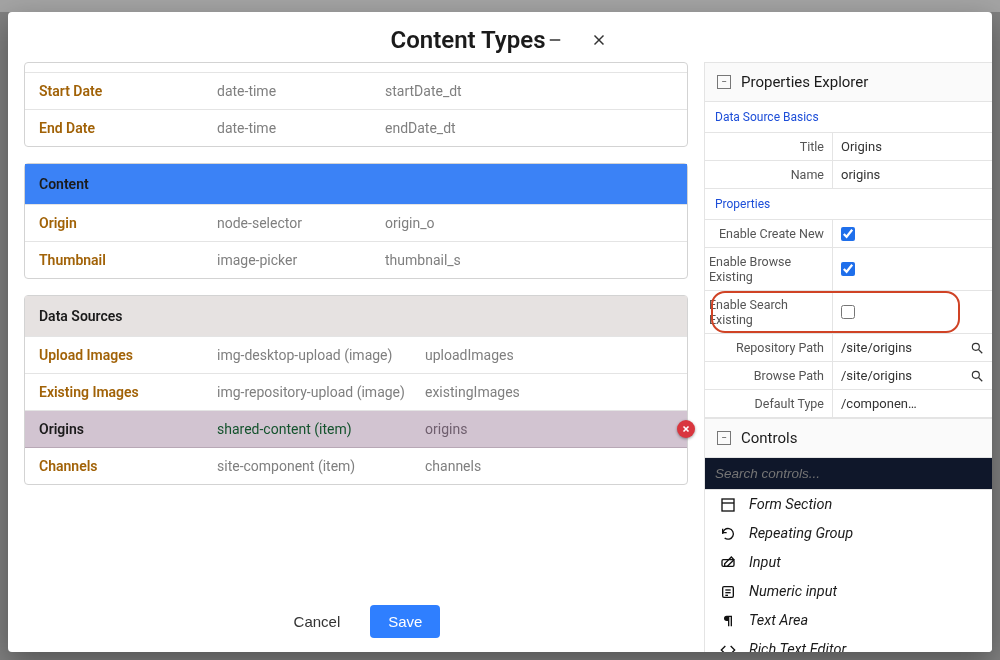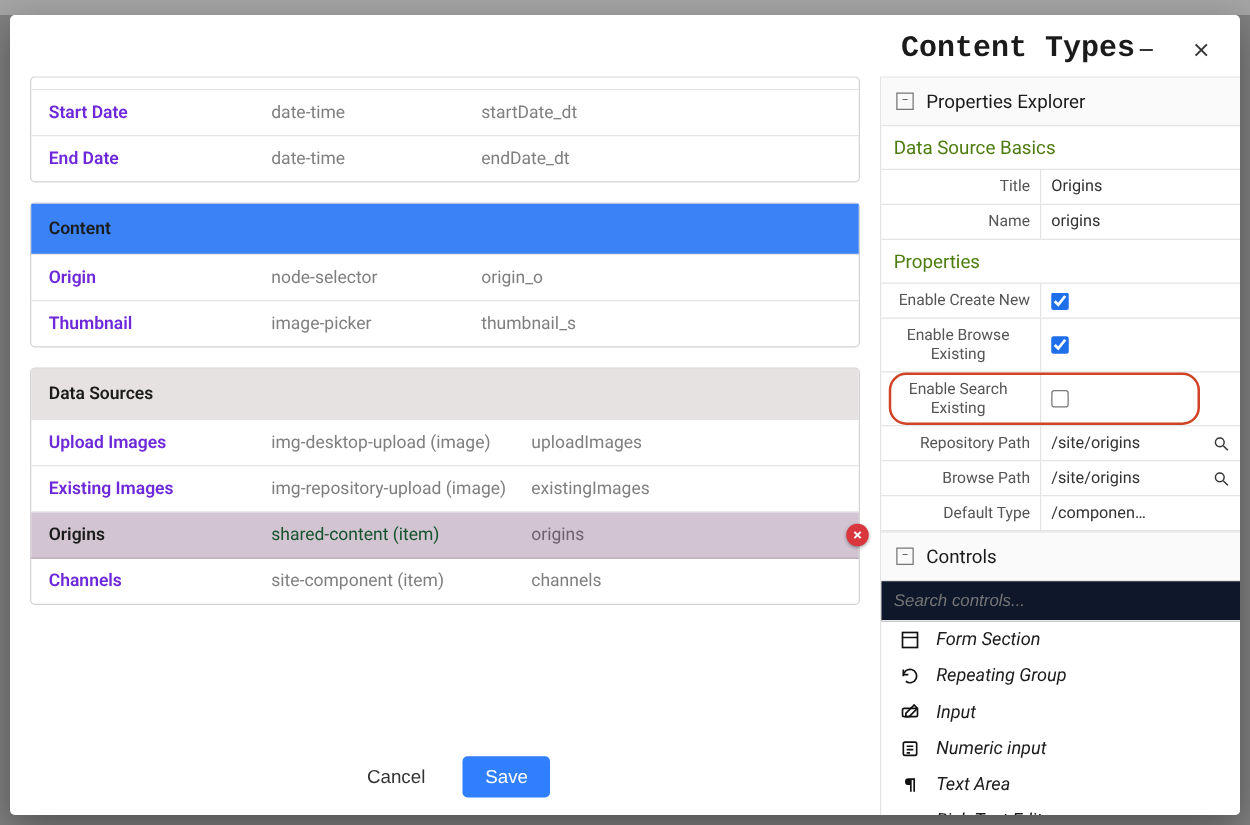--- a/index.html
+++ b/index.html
@@ -32,23 +32,22 @@
     opacity:.6;
   }
   .modal {
     position:absolute; left:8px; right:8px; top:12px; bottom:8px;
     background:#fff; border-radius:4px;
     box-shadow:0 10px 30px rgba(0,0,0,.35);
     display:flex; flex-direction:column;
     overflow:hidden;
   }
   .modal-header {
-    display:flex; align-items:center; justify-content:flex-end;
+    display:flex; align-items:center; justify-content:center;
     padding:14px 22px 8px 20px;
-    font-family:Liberation Mono, monospace;
   }
   .modal-title { font-size:24px; font-weight:600; }
   .modal-header .actions { display:flex; gap:26px; align-items:center; }
   .icon { display:inline-flex; }
   .icon svg { display:block; }
   .modal-body {
     flex:1 1 auto; display:flex; overflow:hidden;
   }
   
   .left {
@@ -72,21 +71,21 @@
   .row {
     display:grid;
     grid-template-columns: 170px 160px 1fr;
     align-items:center;
     gap:8px;
     padding:10px 14px;
     border-bottom:1px solid var(--border);
     position:relative;
   }
   .row:last-child { border-bottom:none; border-radius:0 0 4px 4px; }
-  .row .label { font-weight:600; color:#6d28d9; }
+  .row .label { font-weight:600; color:#a16207; }
   .row .type, .row .name { color:var(--muted); }
   .data-sources .row { grid-template-columns: 170px 200px 1fr; }
   .row.sel {
     background:var(--highlight);
     border-bottom:1px solid #b8a8b6;
     position:relative;
   }
   .row.sel .label { color:#1b1b1b; }
   .row.sel .type { color:#14532d; }
   .row.sel .name { color:#6f5f6e; }
@@ -124,29 +123,29 @@
     border-bottom:1px solid var(--border);
     background:var(--panel);
     font-size:15px;
   }
   .acc-header .sq {
     width:14px; height:14px; border:1px solid #777;
     display:flex; align-items:center; justify-content:center;
     font-size:10px; line-height:1; color:#555;
   }
   .subhdr {
-    padding:8px 10px; font-size:15px; color:#4d7c0f;
+    padding:8px 10px; font-size:12px; color:#1d4ed8;
     border-bottom:1px solid var(--border);
   }
   .kv {
     display:grid; grid-template-columns: 128px 1fr;
     border-bottom:1px solid var(--border);
   }
   .kv .k {
-    text-align:center; padding:6px 8px 6px 4px;
+    text-align:left; padding:6px 8px 6px 4px;
     font-size:12.5px; color:#555;
     border-right:1px solid var(--border);
     display:flex; align-items:center; justify-content:flex-end;
   }
   .kv .v {
     padding:6px 8px; font-size:13px; color:#333;
     display:flex; align-items:center; gap:6px;
     position:relative;
   }
   .kv input[type="checkbox"] {

